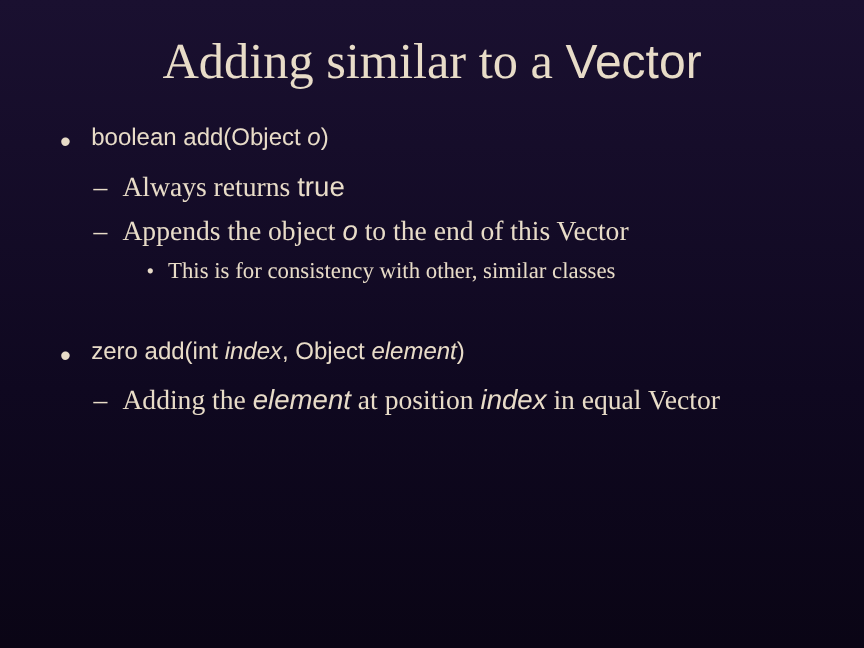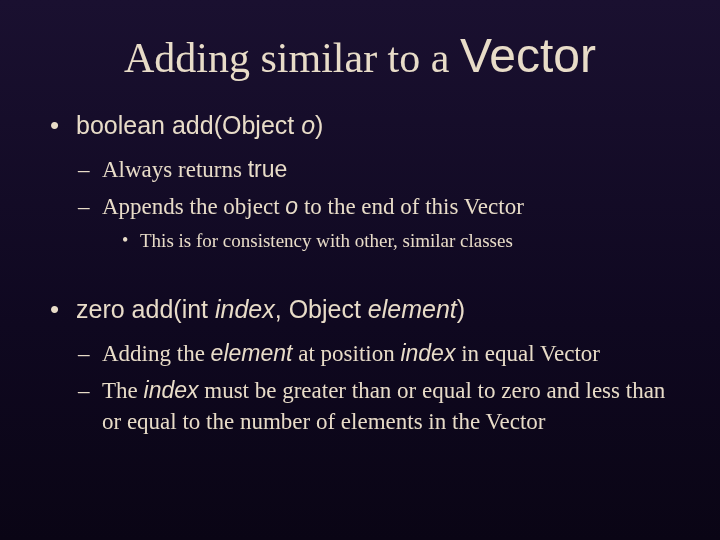--- a/index.html
+++ b/index.html
@@ -22,25 +22,25 @@
   .title {
     font-size: 42px;
     text-align: center;
     margin: 0 0 26px 0;
     font-weight: normal;
     color: #e8dcc8;
     white-space: nowrap;
   }
   .title .code-font {
     font-family: Verdana, Geneva, sans-serif;
-    font-size: 48px;
+    font-size: 40px;
   }
   .bullet-l1 {
     font-family: Verdana, Geneva, sans-serif;
-    font-size: 25px;
+    font-size: 20px;
     color: #e8dcc8;
     line-height: 1.3;
     position: relative;
     padding-left: 26px;
     margin-bottom: 12px;
   }
   .bullet-l1::before {
     content: "•";
     position: absolute;
     left: 0;
@@ -117,17 +117,14 @@
   <div class="group-gap"></div>
 
   <div class="bullet-l1">
     <span>zero</span>
     <span>add(int </span><span class="ital">index</span><span>, Object </span><span class="ital">element</span><span>)</span>
   </div>
 
   <div class="bullet-l2">
     <span>Adding the </span><span class="code ital">element</span><span> at position </span><span class="code ital">index</span><span> in equal Vector</span>
   </div>
-  <div class="bullet-l2">
-    <span>The </span><span class="code ital">index</span><span> must be greater than or equal to zero and less than or equal to the number of elements in the Vector</span>
-  </div>
 
 </div>
 
 </body></html>

